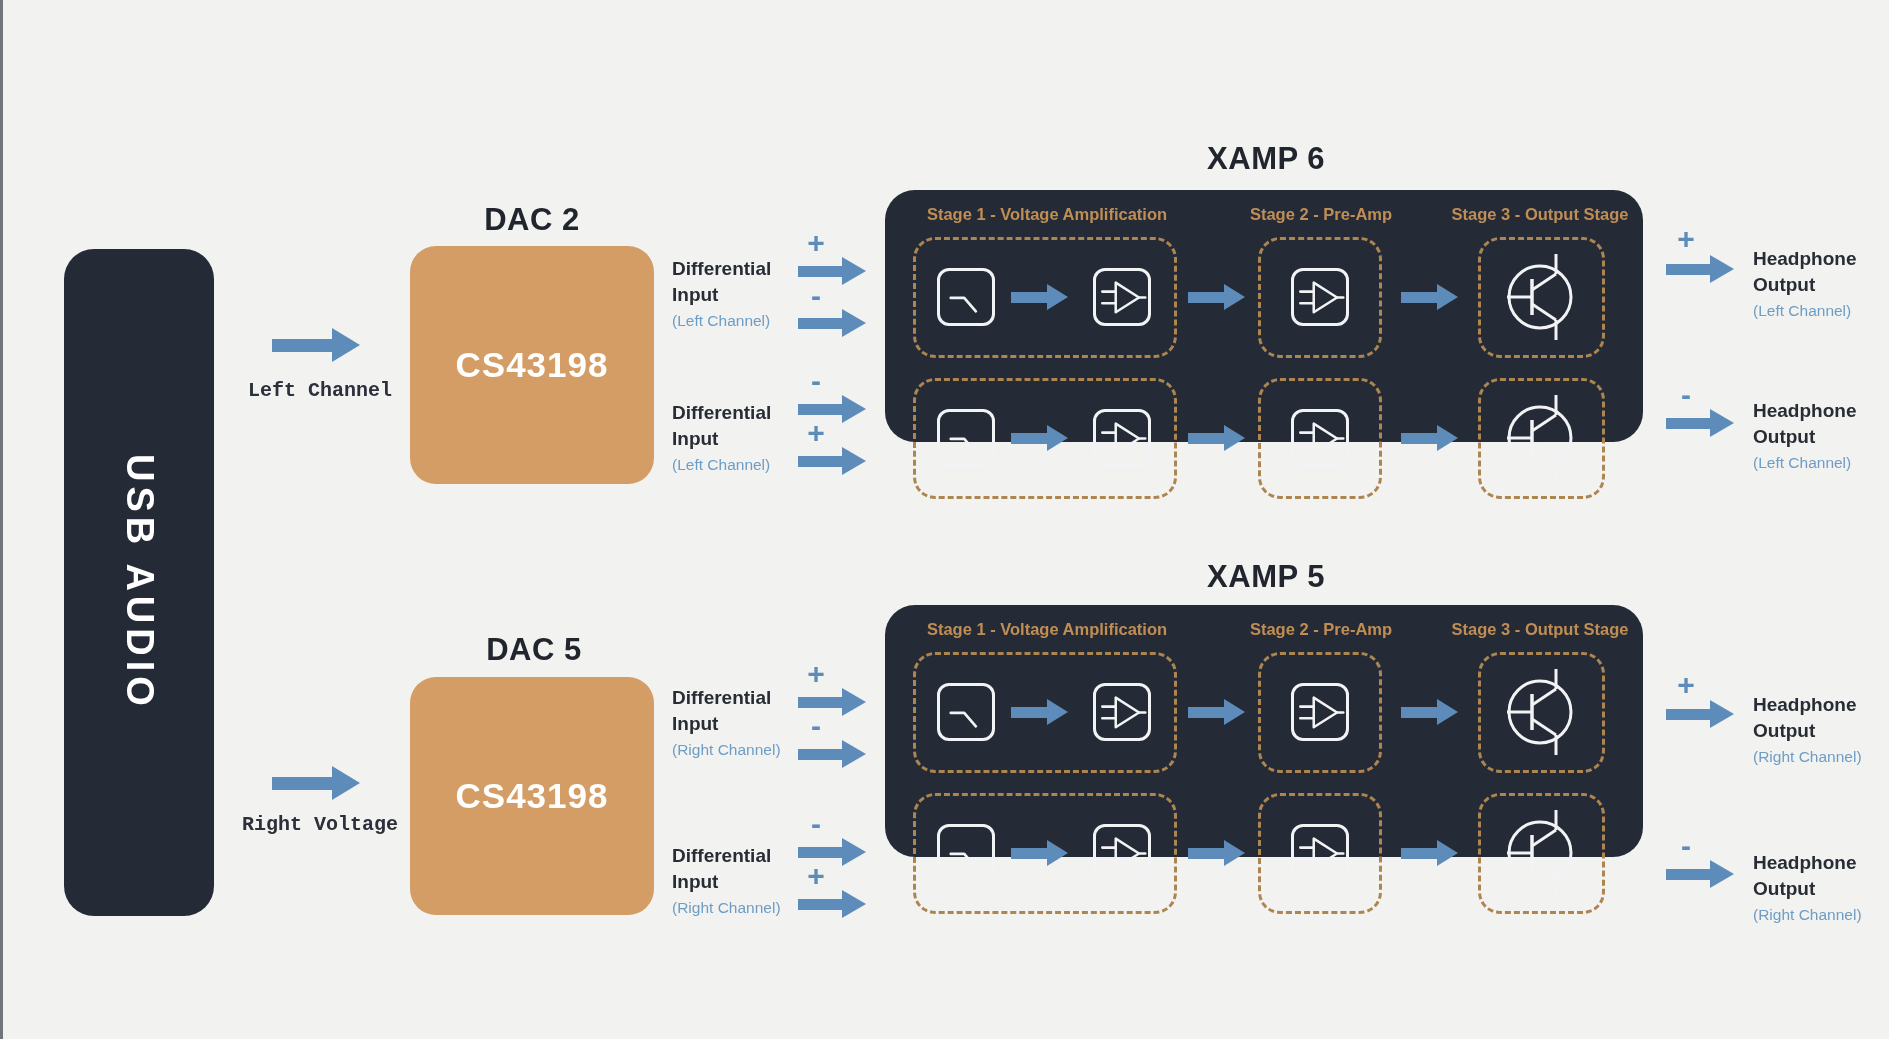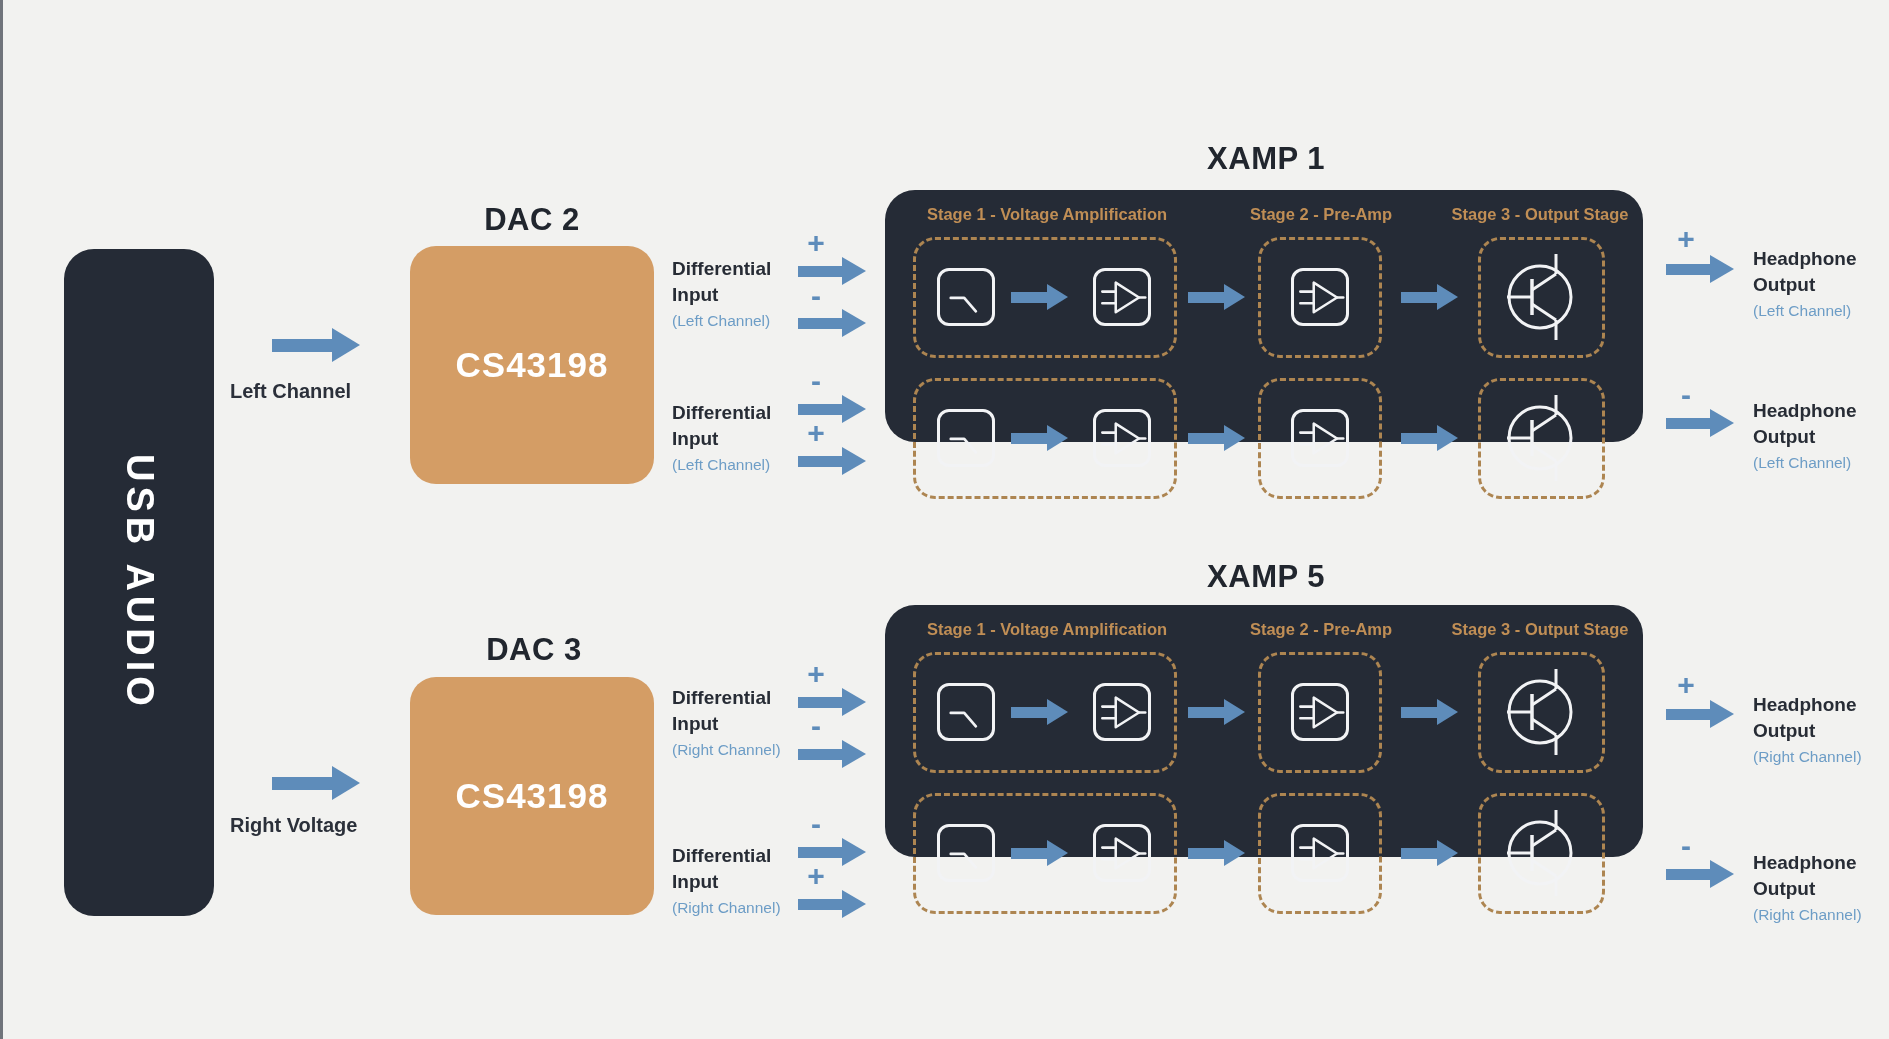--- a/index.html
+++ b/index.html
@@ -29,21 +29,21 @@
   .chiptext{font-size:35px;font-weight:700;color:#ffffff;letter-spacing:1px;}
 
   .usb-block{left:64px;top:249px;width:150px;height:667px;display:flex;align-items:center;justify-content:center;}
   .usb-text{writing-mode:vertical-rl;font-size:38px;font-weight:700;color:#ffffff;letter-spacing:5px;white-space:nowrap;}
 
   
   .blocktitle{position:absolute;width:200px;text-align:center;font-size:31px;font-weight:700;
     letter-spacing:.5px;color:#21262e;line-height:34px;}
 
   
-  .chlabel{position:absolute;width:180px;text-align:left;font-size:20px;font-weight:700;color:#2b303a;line-height:22px;}
+  .chlabel{position:absolute;width:180px;text-align:center;font-size:20px;font-weight:700;color:#2b303a;line-height:22px;font-family:Liberation Mono, monospace;}
 
   
   .arrow{position:absolute;display:flex;align-items:center;}
   .arrow .shaft{display:block;background:var(--arrow-blue);}
   .arrow .head{display:block;width:0;height:0;border-top-style:solid;border-bottom-style:solid;
     border-top-color:transparent;border-bottom-color:transparent;
     border-left-style:solid;border-left-color:var(--arrow-blue);}
   .arr-ch .shaft{width:60px;height:13px;}
   .arr-ch .head{border-top-width:17px;border-bottom-width:17px;border-left-width:28px;}
   .arr-io .shaft{width:44px;height:11px;}
@@ -110,21 +110,21 @@
     <i class="shaft"></i>
       <i class="head"></i>
   </div>
   <div class="chlabel" style="left:230px;top:814px;">Right Voltage</div>
 
   <div class="blocktitle" style="left:432px;top:203px;">DAC 2</div>
   <div class="tanblock" style="left:410px;top:246px;width:244px;height:238px;">
     <span class="chiptext">CS43198</span>
   </div>
 
-  <div class="blocktitle" style="left:434px;top:633px;">DAC 3</div>
+  <div class="blocktitle" style="left:434px;top:633px;">DAC 5</div>
   <div class="tanblock" style="left:410px;top:677px;width:244px;height:238px;">
     <span class="chiptext">CS43198</span>
   </div>
 
   <div class="lblstack" style="left:672px;top:256px;">
     <div class="l">Differential</div>
     <div class="l">Input</div>
     <div class="c">(Left Channel)</div>
   </div>
   <div class="sign" style="left:798px;top:230px;">+</div>
@@ -179,21 +179,21 @@
   <div class="arrow arr-io" style="left:798px;top:838px;">
       <i class="shaft"></i>
       <i class="head"></i>
     </div>
   <div class="sign" style="left:798px;top:863px;">+</div>
   <div class="arrow arr-io" style="left:798px;top:890px;">
       <i class="shaft"></i>
       <i class="head"></i>
     </div>
 
-  <div class="blocktitle" style="left:1166px;top:142px;">XAMP 1</div>
+  <div class="blocktitle" style="left:1166px;top:142px;">XAMP 6</div>
   <div class="xamp" style="left:885px;top:190px;">
     <div class="stagelbl" style="left:0;width:324px;">Stage 1 - Voltage Amplification</div>
     <div class="stagelbl" style="left:346px;width:180px;">Stage 2 - Pre-Amp</div>
     <div class="stagelbl" style="left:545px;width:220px;">Stage 3 - Output Stage</div>
 
     <div class="stagebox" style="left:28px;top:47px;width:264px;"></div>
     <div class="stagebox" style="left:373px;top:47px;width:124px;"></div>
     <div class="stagebox" style="left:593px;top:47px;width:127px;"></div>
     <div class="chipicon" style="left:52px;top:78px;">
         <svg viewBox="0 0 58 58">

